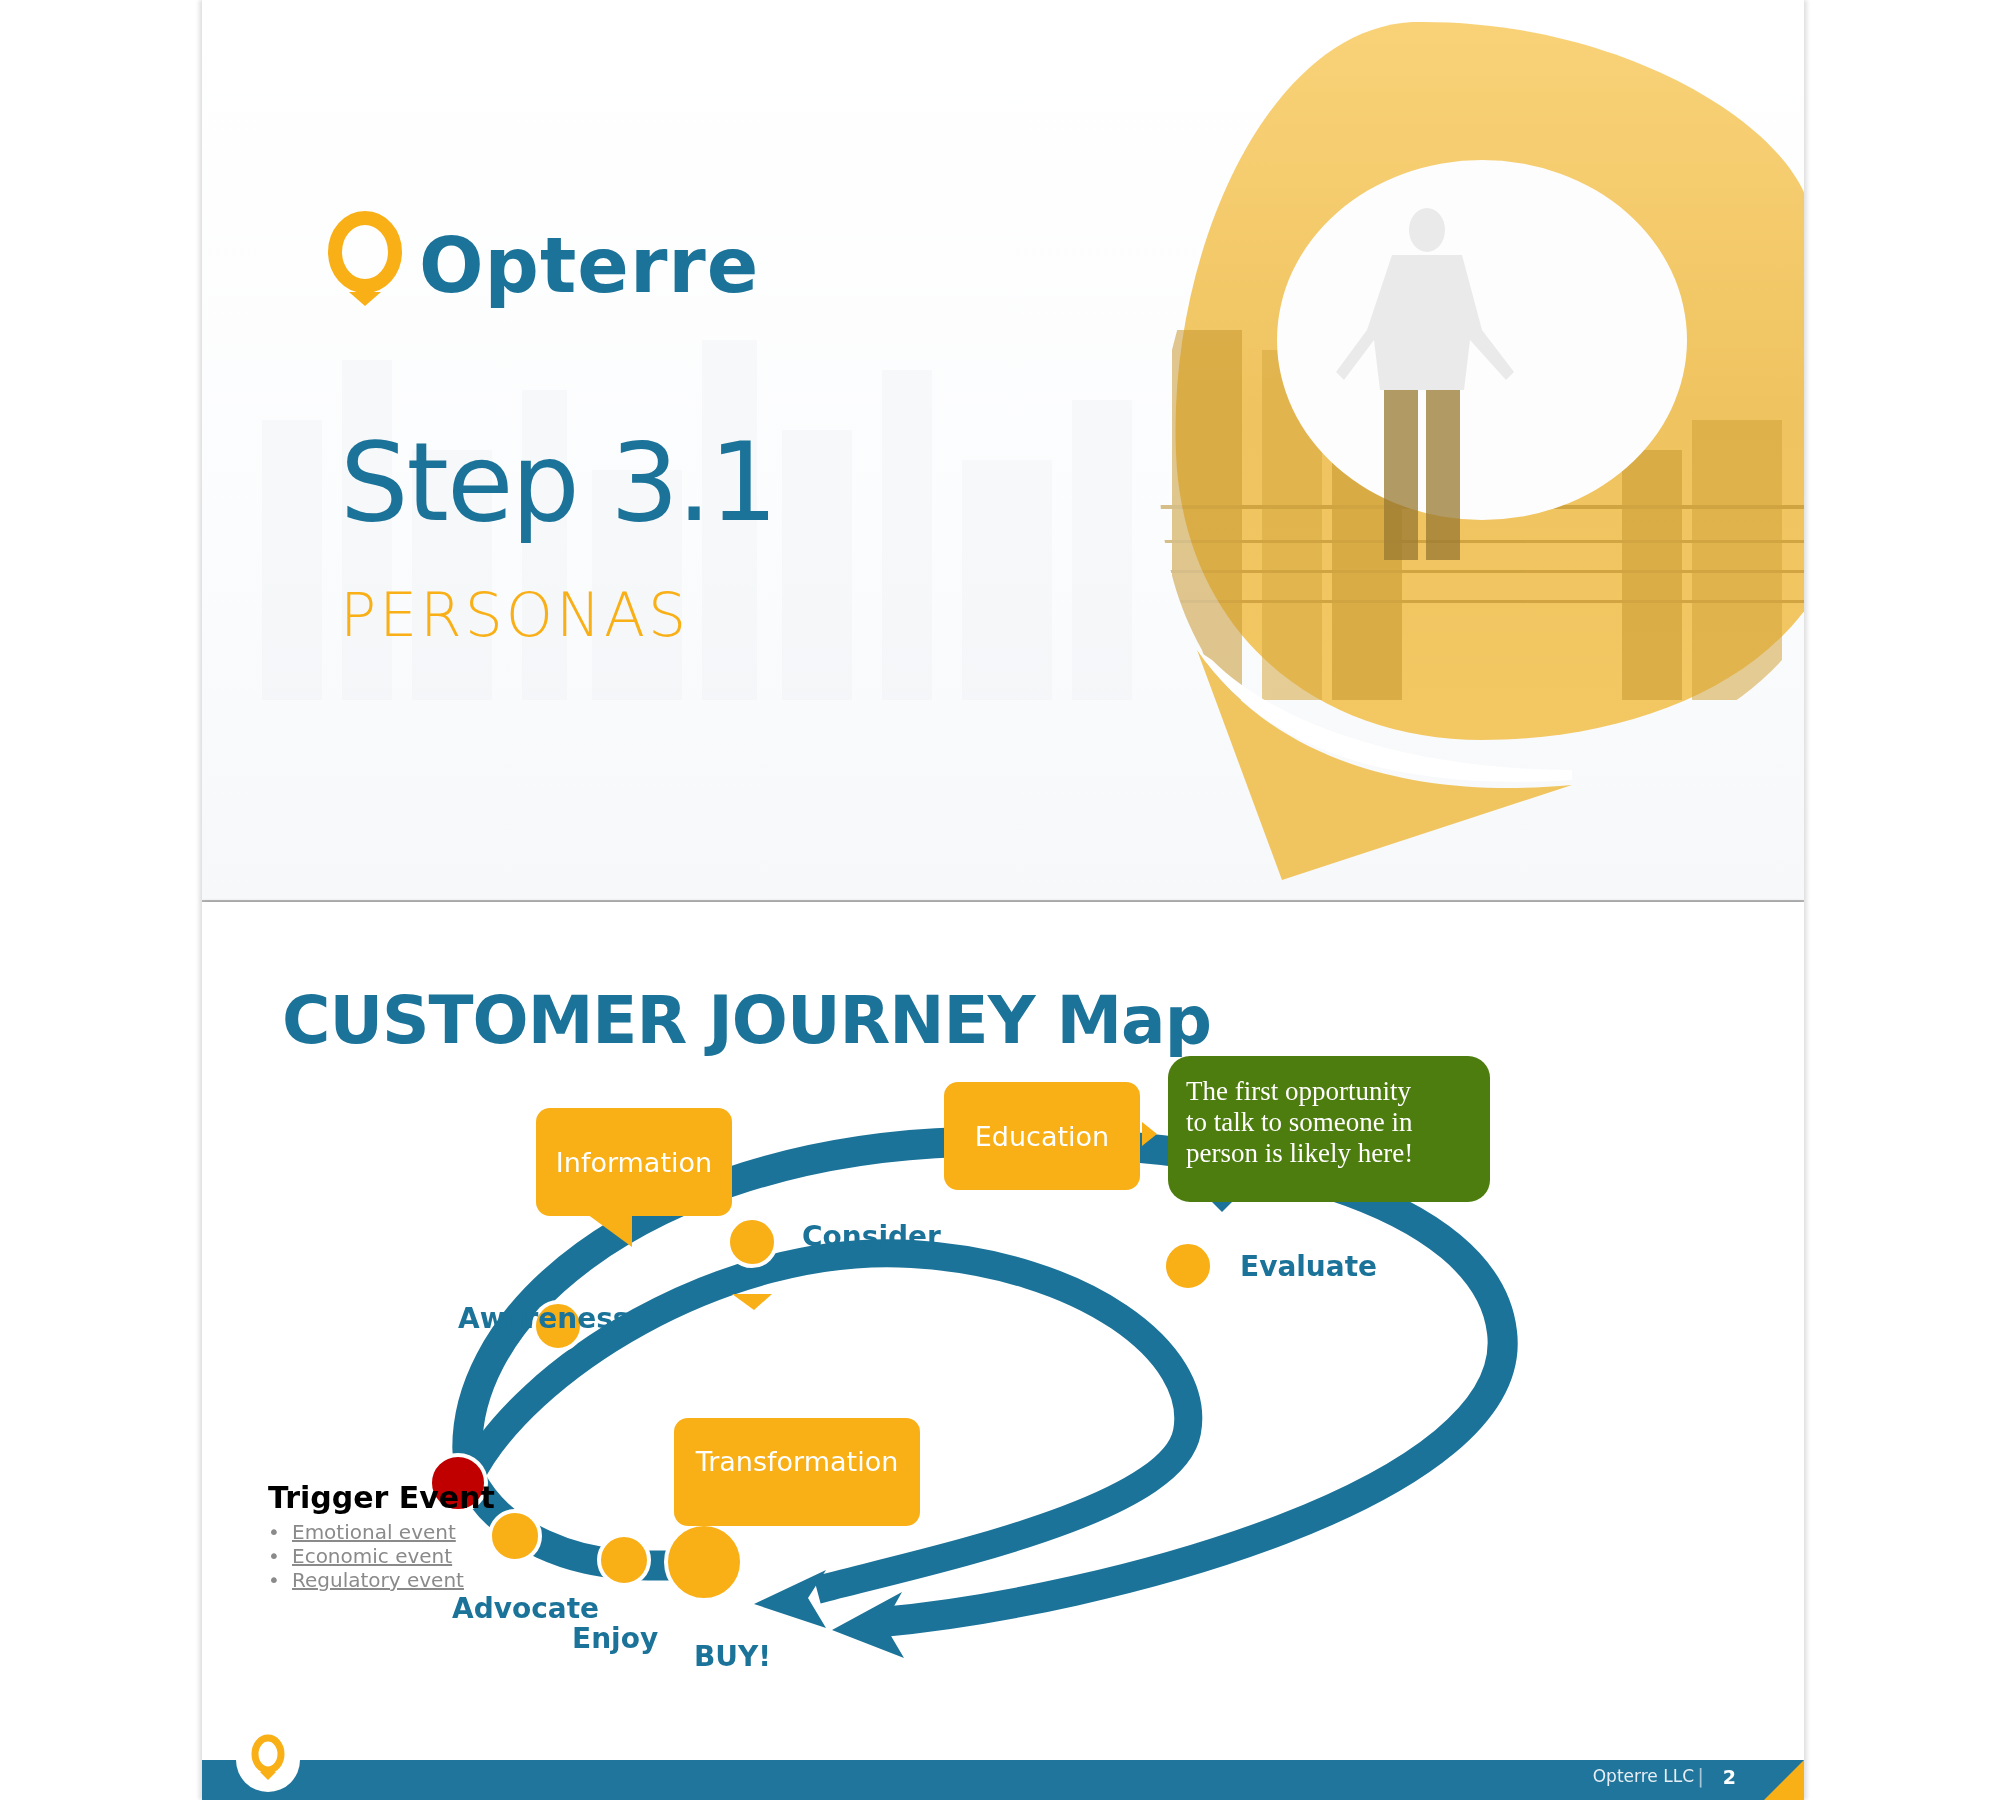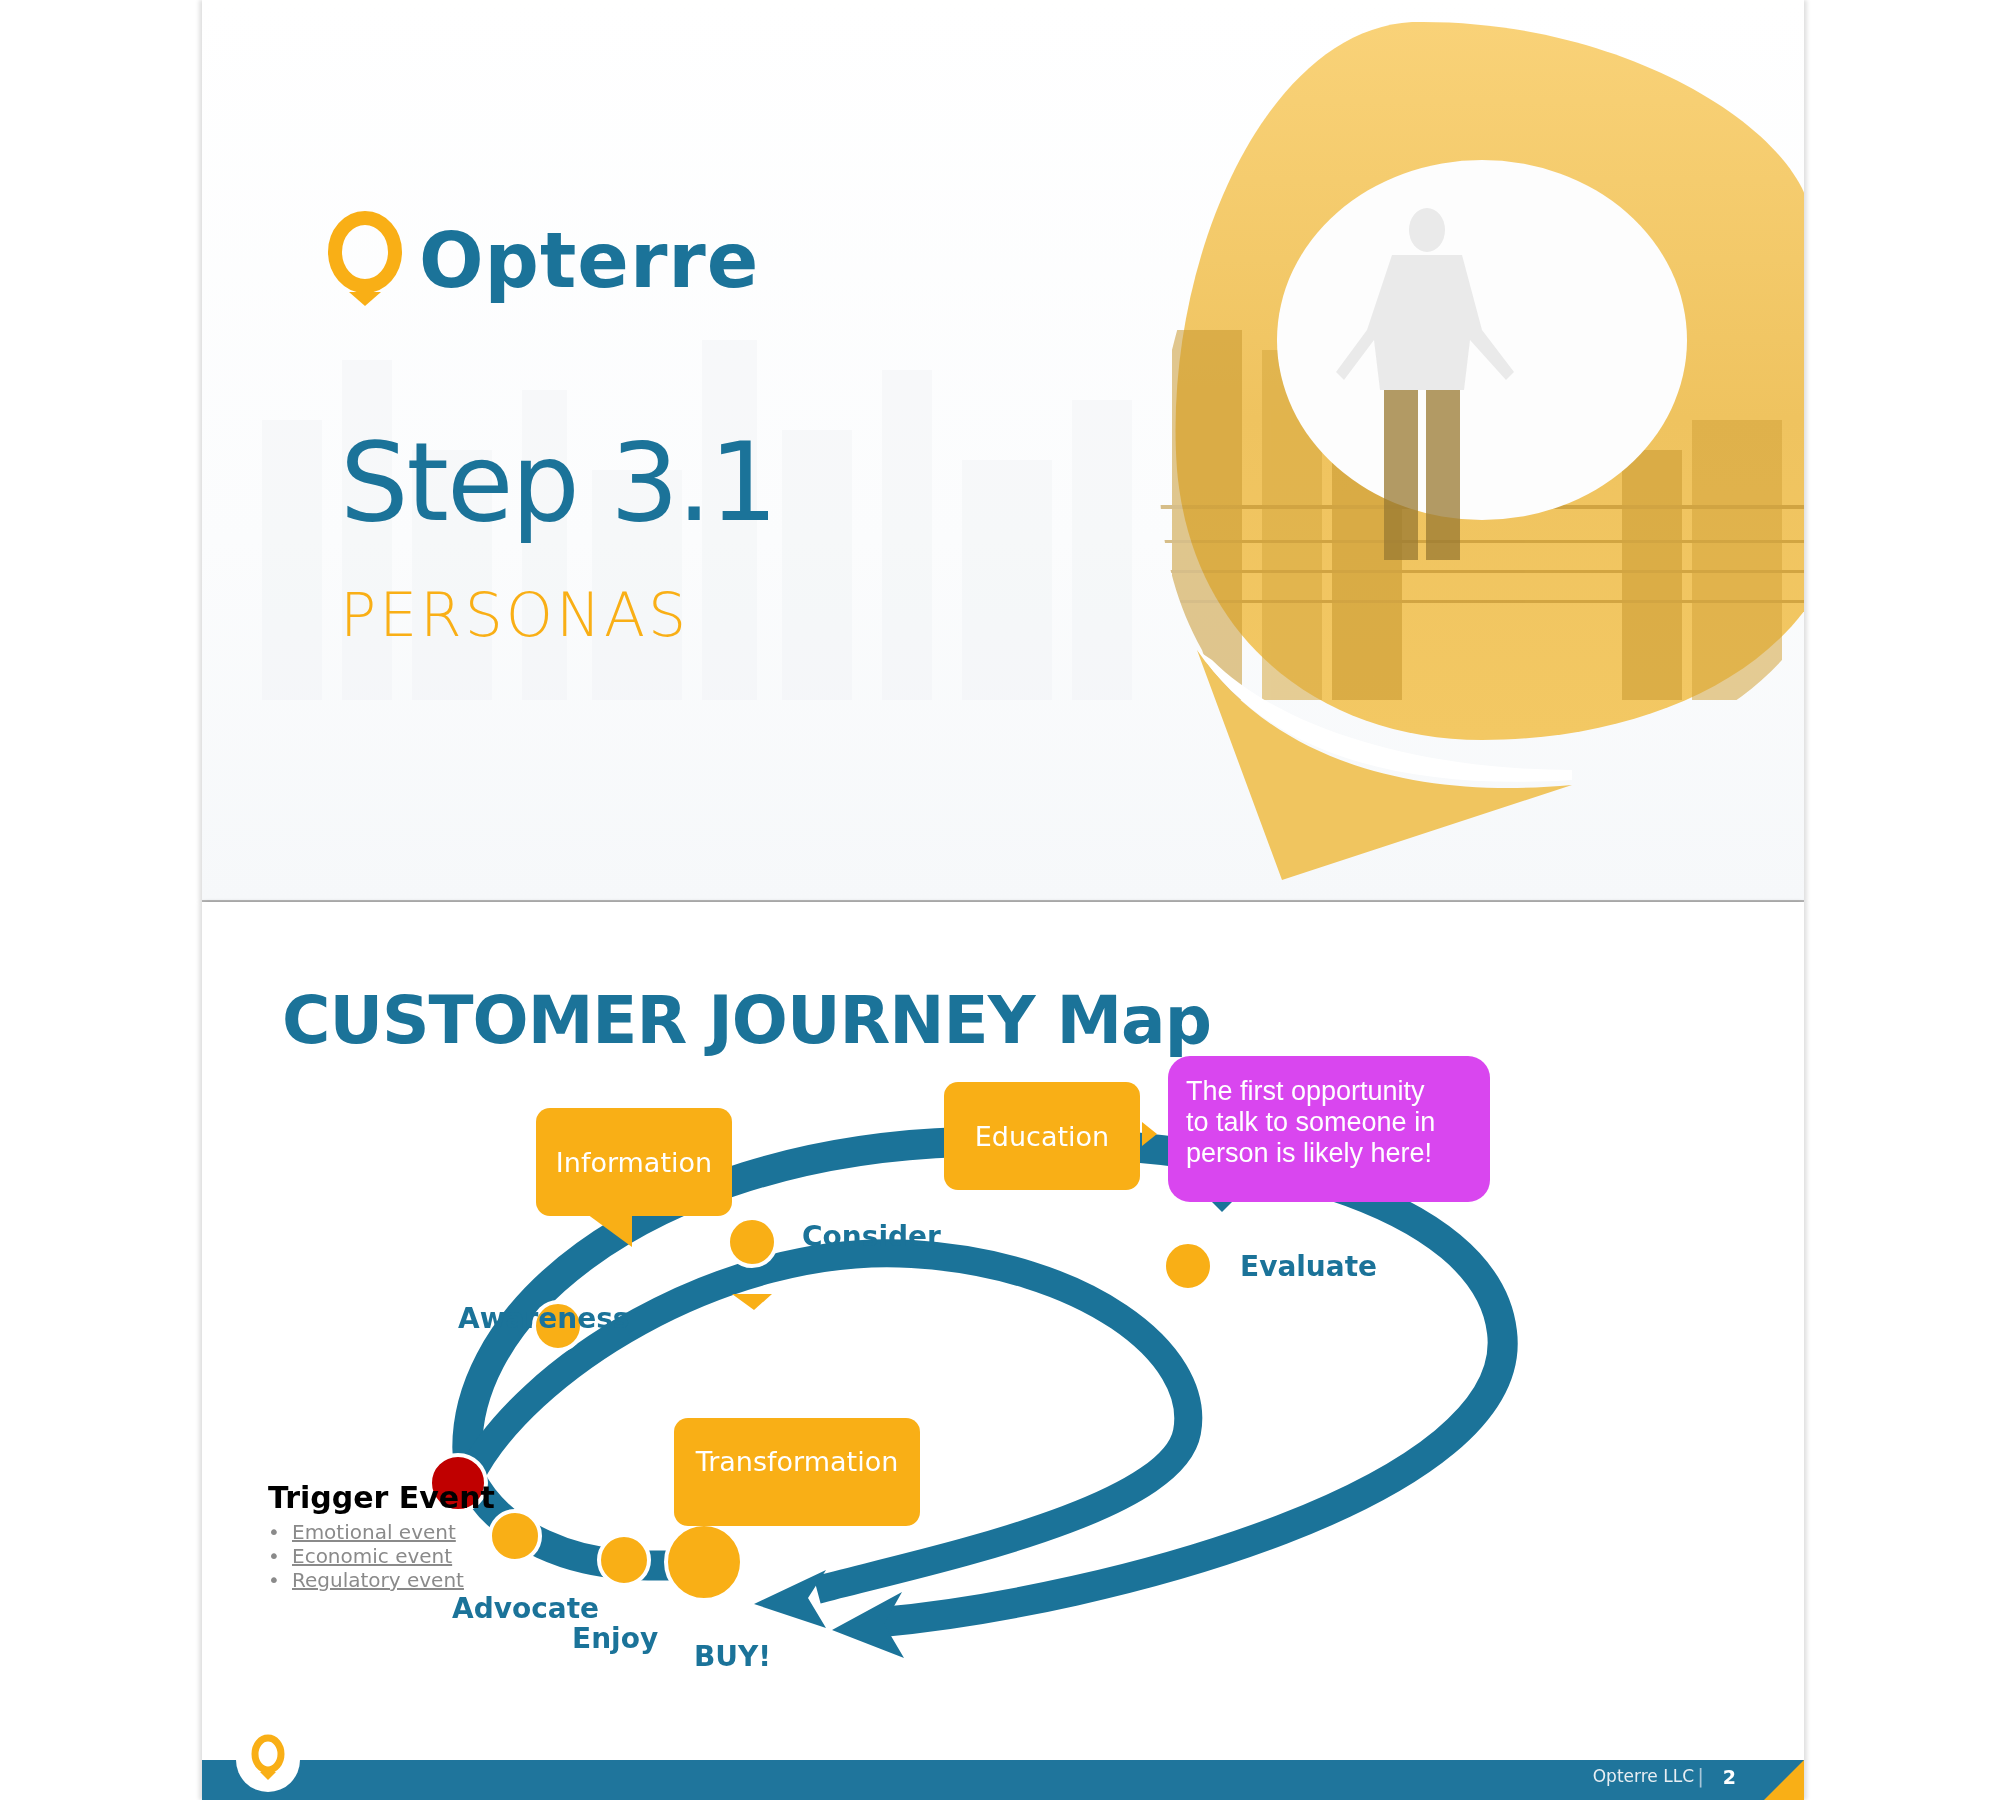--- a/index.html
+++ b/index.html
@@ -1,29 +1,29 @@
 <!DOCTYPE html>
 <html><head>
   <meta charset="utf-8">
   <style>
     html, body { margin:0; padding:0; }
     body { width:2000px; height:1800px; background:#ffffff; position:relative; overflow:hidden; font-family:"DejaVu Sans", sans-serif; }
     .page { position:absolute; left:202px; width:1602px; background:#ffffff; box-shadow: -3px 0 4px rgba(0,0,0,0.12), 3px 0 4px rgba(0,0,0,0.12); overflow:hidden; }
     #slide1 { top:0; height:900px; background: linear-gradient(180deg,#ffffff 0%, #fbfcfd 60%, #f6f8fa 100%); border-bottom:2px solid #b9b9b9; }
     #slide2 { top:902px; height:898px; }
-    .logo { position:absolute; left:125px; top:210px; display:flex; align-items:center; }
+    .logo { position:absolute; left:125px; top:210px; display:flex; align-items:flex-end; }
     .logo-text { font-family:"DejaVu Sans", sans-serif; font-weight:bold; font-size:76px; color:#1b7399; letter-spacing:1px; margin-left:16px; }
     .title-big { position:absolute; left:138px; top:420px; font-family:"DejaVu Sans", sans-serif; font-weight:normal; font-size:108px; color:#1b7399; letter-spacing:-2px; }
     .subtitle { position:absolute; left:138px; top:580px; font-family:"DejaVu Sans", sans-serif; font-size:60px; color:#f9af16; letter-spacing:3px; font-weight:300; }
     .skyline { position:absolute; left:0; top:300px; width:1602px; height:400px; opacity:0.35; }
     .art { position:absolute; left:950px; top:0; width:660px; height:900px; }
     .slide2-title { position:absolute; left:80px; top:80px; font-family:"DejaVu Sans", sans-serif; font-weight:bold; font-size:66px; color:#1b7399; letter-spacing:-1px; }
     .diagram { position:absolute; left:0; top:0; width:1602px; height:898px; }
     .bubble { position:absolute; background:#f9af16; border-radius:14px; color:#ffffff; font-size:27px; display:flex; align-items:center; justify-content:center; font-family:"DejaVu Sans", sans-serif; }
-    .bubble-blue { position:absolute; background:#d946ef; border-radius:22px; color:#ffffff; font-size:27px; line-height:31px; padding:20px 18px; box-sizing:border-box; font-family:Liberation Sans, sans-serif; }
+    .bubble-blue { position:absolute; background:#4d7c0f; border-radius:22px; color:#ffffff; font-size:27px; line-height:31px; padding:20px 18px; box-sizing:border-box; font-family:Liberation Serif, serif; }
     .stage { position:absolute; font-family:"DejaVu Sans", sans-serif; font-weight:bold; font-size:28px; color:#1b7399; white-space:nowrap; }
     .trigger-title { position:absolute; left:66px; top:578px; font-weight:bold; font-size:30px; color:#000000; font-family:"DejaVu Sans", sans-serif; }
     .trigger-list { position:absolute; left:66px; top:618px; margin:0; padding:0; list-style:none; }
     .trigger-list li { font-size:20px; color:#8a8a8a; line-height:24px; font-family:"DejaVu Sans", sans-serif;text-decoration:underline; }
     .trigger-list li::before { content:"•"; display:inline-block; width:24px; color:#8a8a8a; }
     .footer-bar { position:absolute; left:0; top:858px; width:1602px; height:40px; background:#1f759c; }
     .footer-tri { position:absolute; right:0; top:858px; width:0; height:0; border-bottom:40px solid #f9af16; border-left:40px solid transparent; }
     .footer-text { position:absolute; right:110px; top:864px; color:#e8eef3; font-size:17px; font-family:"DejaVu Sans", sans-serif; }
     .footer-sep { position:absolute; right:100px; top:862px; color:#a9c6d8; font-size:20px; }
     .footer-num { position:absolute; right:68px; top:864px; color:#ffffff; font-size:19px; font-weight:bold; font-family:"DejaVu Sans", sans-serif; }

